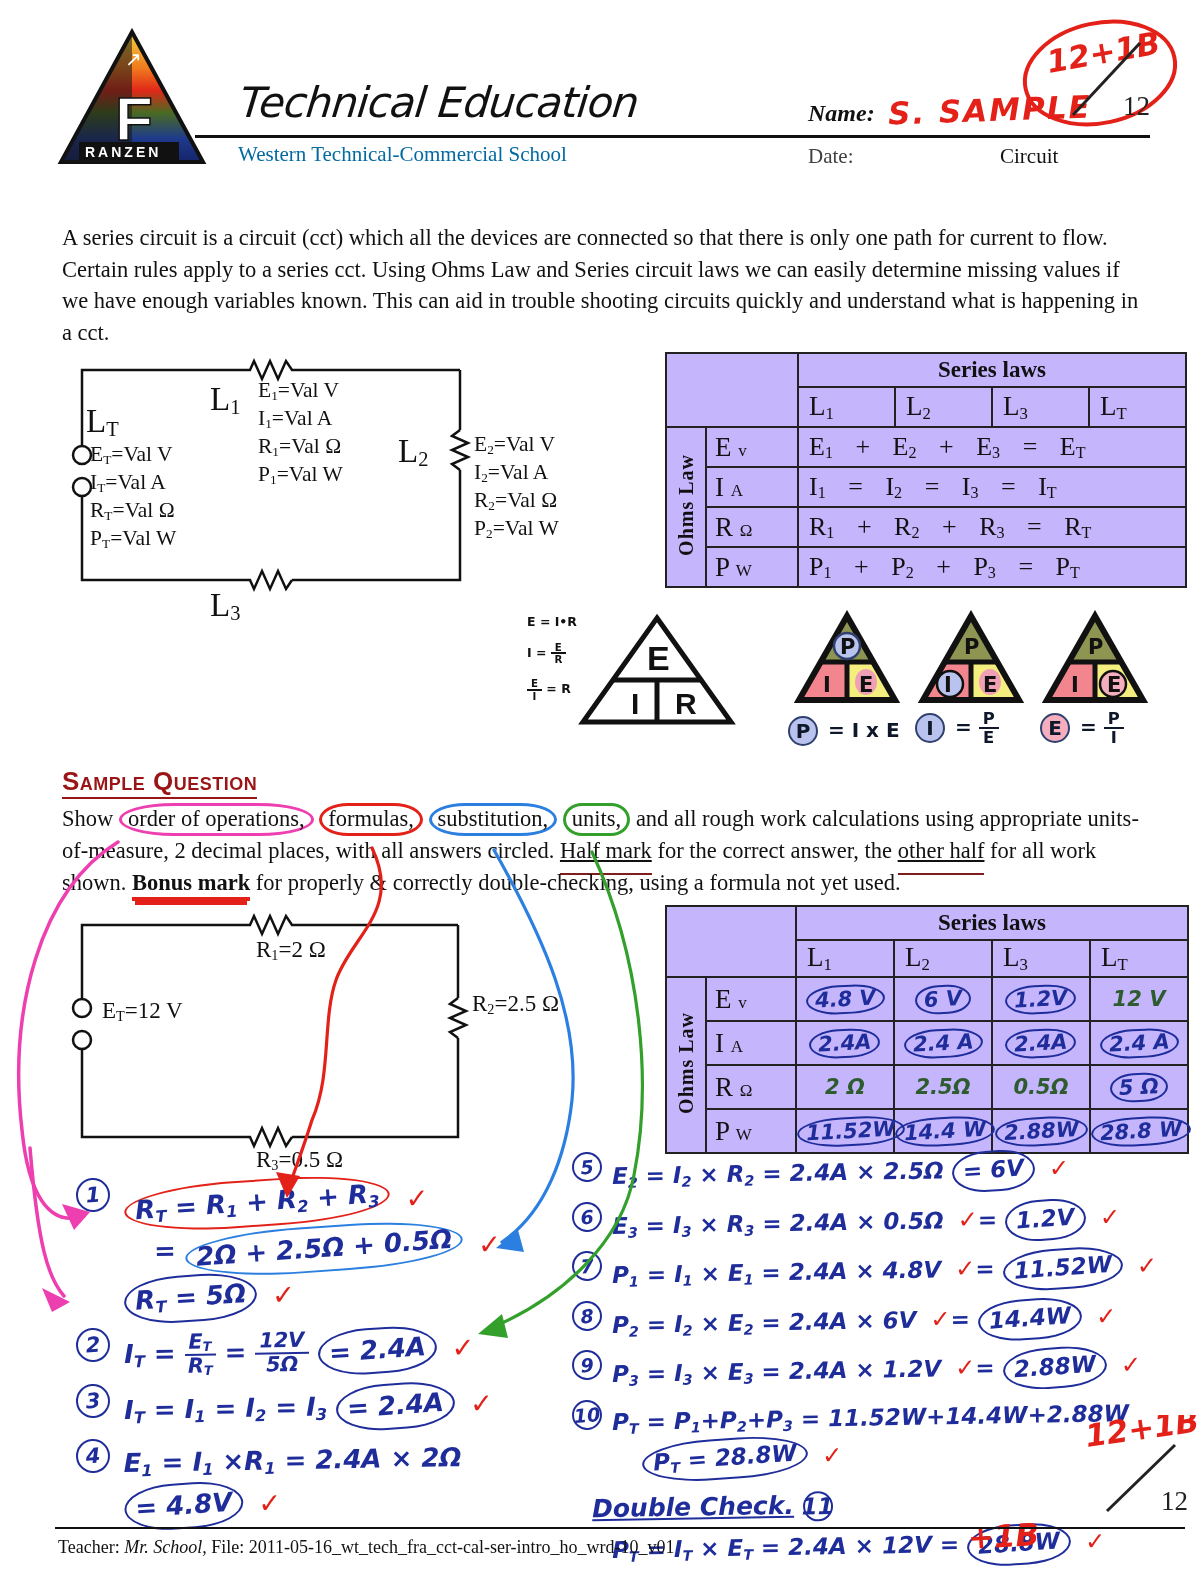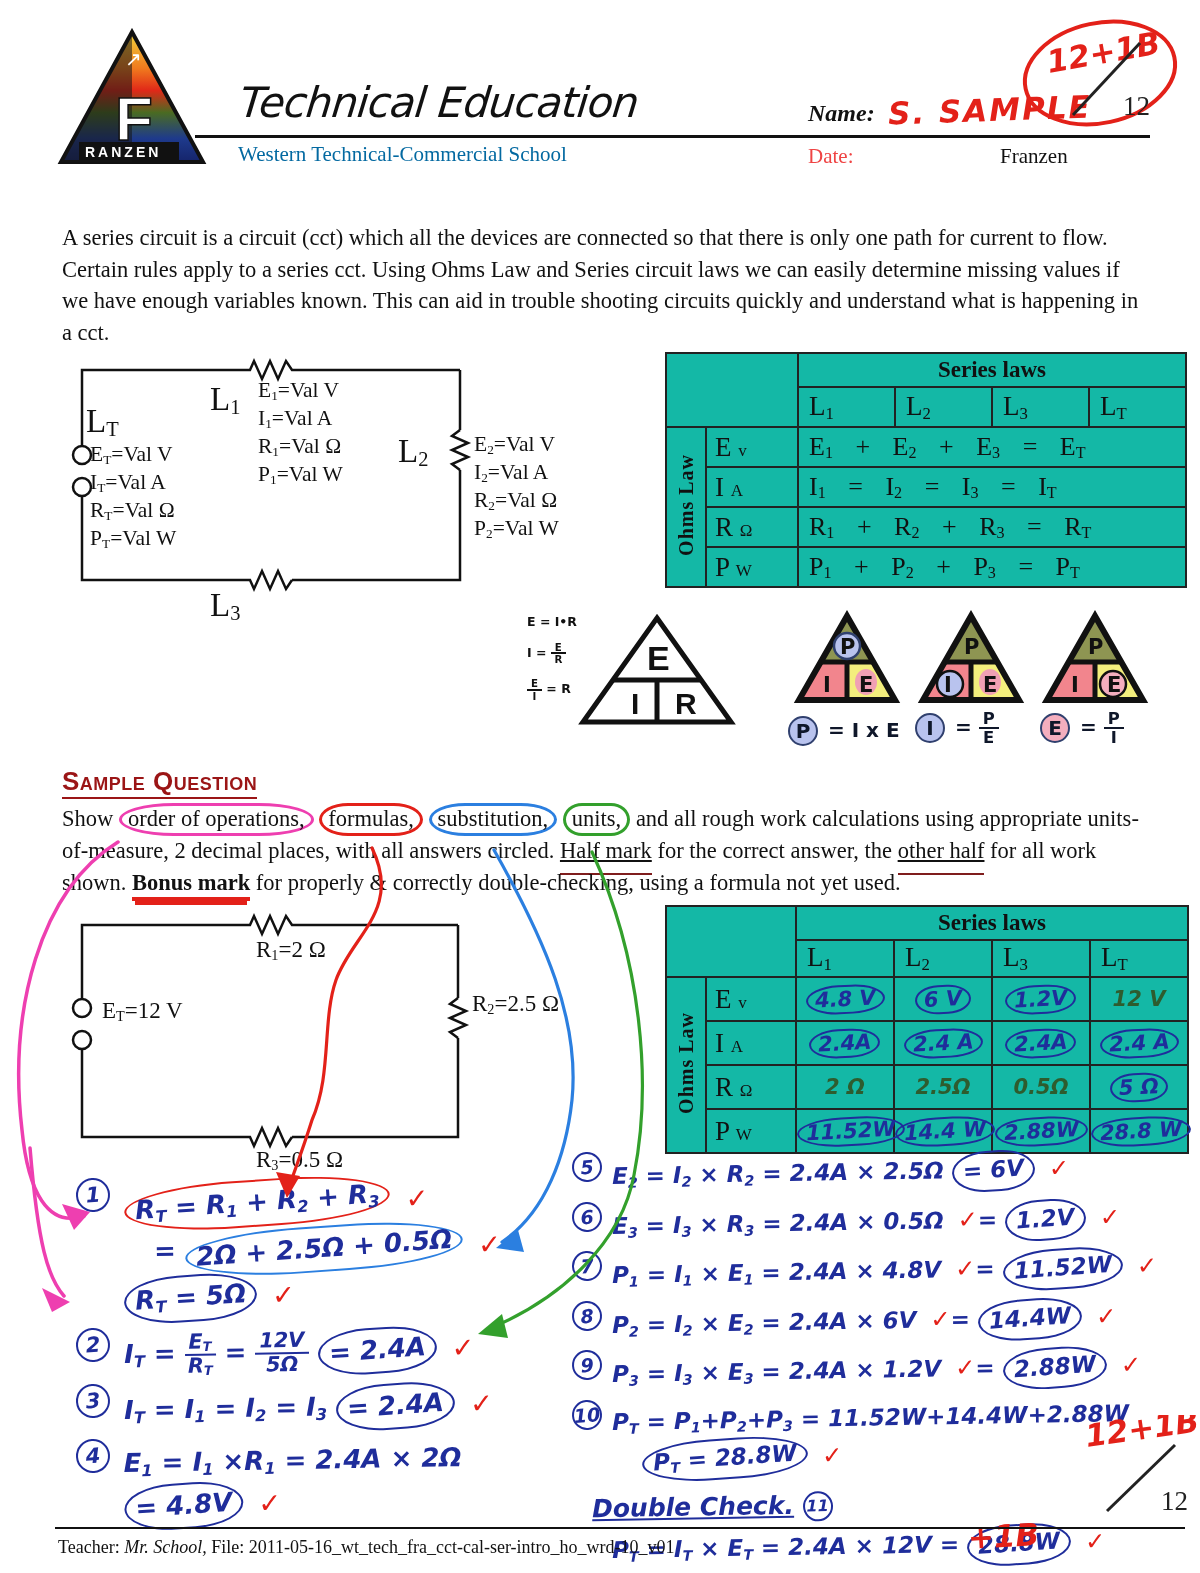--- a/index.html
+++ b/index.html
@@ -6,21 +6,21 @@
   body { background:#e8e8e8; font-family:"Liberation Serif", serif; }
   .page { position:relative; width:1200px; height:1573px; background:#ffffff; margin:0 auto; overflow:hidden; }
 
   
   .logo { position:absolute; left:55px; top:28px; }
   .brand { position:absolute; left:240px; top:78px; font-family:"DejaVu Sans", sans-serif; font-style:italic; font-size:42px; font-weight:500; letter-spacing:-1px; transform:skewX(-6deg); color:#111; }
   .hdr-rule { position:absolute; left:195px; top:135px; width:955px; height:3px; background:#111; }
   .school { position:absolute; left:238px; top:142px; font-size:21px; color:#0369a1; }
   .name-label { position:absolute; left:808px; top:100px; font-size:24px; font-weight:bold; font-style:italic; color:#111; }
   .name-value { position:absolute; left:888px; top:92px; font-family:"DejaVu Sans", sans-serif; font-style:italic; font-size:31px; font-weight:bold; color:#e32119; transform:rotate(-2deg); letter-spacing:2px; }
-  .date-label { position:absolute; left:808px; top:144px; font-size:21px; color:#ef4444; }
+  .date-label { position:absolute; left:808px; top:144px; font-size:21px; color:#404040; }
   .section-label { position:absolute; left:1000px; top:144px; font-size:21px; color:#111; }
   .grade-top { position:absolute; left:1015px; top:15px; width:170px; height:120px; }
   .grade-score { font-family:"DejaVu Sans", sans-serif; font-style:italic; font-weight:bold; fill:#e32119; font-size:31px; }
   .grade-outof { font-size:27px; fill:#222; font-family:"Liberation Serif", serif; }
 
   
   .doc-title { position:absolute; left:62px; top:178px; font-family:"Liberation Sans", sans-serif; font-variant:small-caps; font-weight:bold; font-size:28px; color:#9b1516; border-bottom:2.5px solid #9b1516; padding-bottom:1px; letter-spacing:.5px; }
   .intro-body { position:absolute; left:62px; top:222px; width:1088px; font-size:22.5px; line-height:1.4; color:#111; }
   .sq-title { position:absolute; left:62px; top:766px; font-family:"Liberation Sans", sans-serif; font-variant:small-caps; font-weight:bold; font-size:26px; color:#9b1516; border-bottom:2.5px solid #9b1516; letter-spacing:.5px; }
   .sq-body { position:absolute; left:62px; top:803px; width:1098px; font-size:22.5px; line-height:1.42; color:#111; }
@@ -36,21 +36,21 @@
 
   
   .circuit { position:absolute; }
   .circuit svg { position:absolute; left:0; top:0; }
   .clabel { position:absolute; color:#111; }
   .cname { font-size:33px; }
   .clines { font-size:21.5px; line-height:1.3; }
   sub { font-size:62%; vertical-align:-18%; }
 
   
-  .slaws { position:absolute; border-collapse:collapse; table-layout:fixed; background:#14b8a6; }
+  .slaws { position:absolute; border-collapse:collapse; table-layout:fixed; background:#c4b5fd; }
   .slaws td { border:2.5px solid #222; color:#111; }
   .slaws .title-cell { text-align:center; font-weight:bold; font-size:23px; height:34px; }
   .slaws .lhdr { font-size:27px; height:37px; padding-left:10px; }
   .slaws .corner { }
   .slaws .side { width:40px; text-align:center; vertical-align:middle; font-weight:bold; font-size:20px; }
   .slaws .side span { writing-mode:vertical-rl; transform:rotate(180deg); letter-spacing:1px; }
   .slaws .rl { font-size:27px; padding-left:8px; }
   .slaws .rl .unit { font-size:17px; }
   .slaws .f { font-size:26px; padding-left:10px; word-spacing:16px; }
   .slaws .hcell { text-align:center; vertical-align:middle; overflow:visible; }
@@ -84,21 +84,21 @@
   .wlines { flex:1; }
   .work-left .hline { font-size:26px; line-height:1.55; transform:rotate(-1deg); }
   .work-right .hline { font-size:23px; line-height:1.5; transform:rotate(-1deg); }
   .hline .hov { padding:0 9px 2px 9px; }
   .indent { margin-left:30px; }
   .chk { color:#e32119; font-style:normal; font-size:105%; margin-left:6px; }
   .red-ov { border-color:#e32119; }
   .blu-ov { border-color:#2b7fe0; }
   .hwf { font-size:80%; }
   .dc-title { text-decoration:underline; }
-  .stepnum-sm { display:inline-flex; width:30px; height:30px; border:2.5px solid #1f2d9b; border-radius:50%; align-items:center; justify-content:center; font-size:16px; vertical-align:middle; }
+  .stepnum-sm { display:inline-flex; width:30px; height:30px; border:2.5px solid #1f2d9b; border-radius:50%; align-items:center; justify-content:center; font-size:23px; vertical-align:middle; }
   .concl { margin-left:40px; }
 
   
   .grade-bottom { position:absolute; left:1085px; top:1415px; width:115px; height:110px; }
   .bonus { position:absolute; left:968px; top:1518px; font-family:"DejaVu Sans", sans-serif; font-style:italic; font-weight:bold; font-size:31px; color:#e32119; transform:rotate(-3deg); }
 
   
   .footer-rule { position:absolute; left:55px; top:1527px; width:1130px; height:2px; background:#111; }
   .footer { position:absolute; left:58px; top:1537px; font-size:18px; color:#111; }
   .footer .it { font-style:italic; }
@@ -128,21 +128,21 @@
     <text x="30" y="129" font-family="Liberation Sans, sans-serif" font-size="14" font-weight="bold" letter-spacing="3" fill="#ffffff">RANZEN</text>
     <text x="70" y="38" font-family="DejaVu Sans, sans-serif" font-size="20" fill="#fff">↗</text>
   </svg>
 
   <div class="brand">Technical Education</div>
   <div class="hdr-rule"></div>
   <div class="school">Western Technical-Commercial School</div>
   <div class="name-label">Name:</div>
   <div class="name-value">S. SAMPLE</div>
   <div class="date-label">Date:</div>
-  <div class="section-label">Franzen</div>
+  <div class="section-label">Circuit</div>
 
   <svg class="grade-top" viewBox="0 0 170 120">
     <ellipse cx="85" cy="58" rx="76" ry="50" fill="none" stroke="#e32119" stroke-width="4" transform="rotate(-12 85 58)"></ellipse>
     <text x="34" y="58" class="grade-score" transform="rotate(-10 34 58)">12+1B</text>
     <line x1="58" y1="100" x2="125" y2="28" stroke="#222" stroke-width="3"></line>
     <text x="108" y="100" class="grade-outof">12</text>
   </svg>
 
   <div class="intro-body">A series circuit is a circuit (cct) which all the devices are connected so that there is only one path for current to flow. Certain rules apply to a series cct. Using Ohms Law and Series circuit laws we can easily determine missing values if we have enough variables known. This can aid in trouble shooting circuits quickly and understand what is happening in a cct.</div>
 

